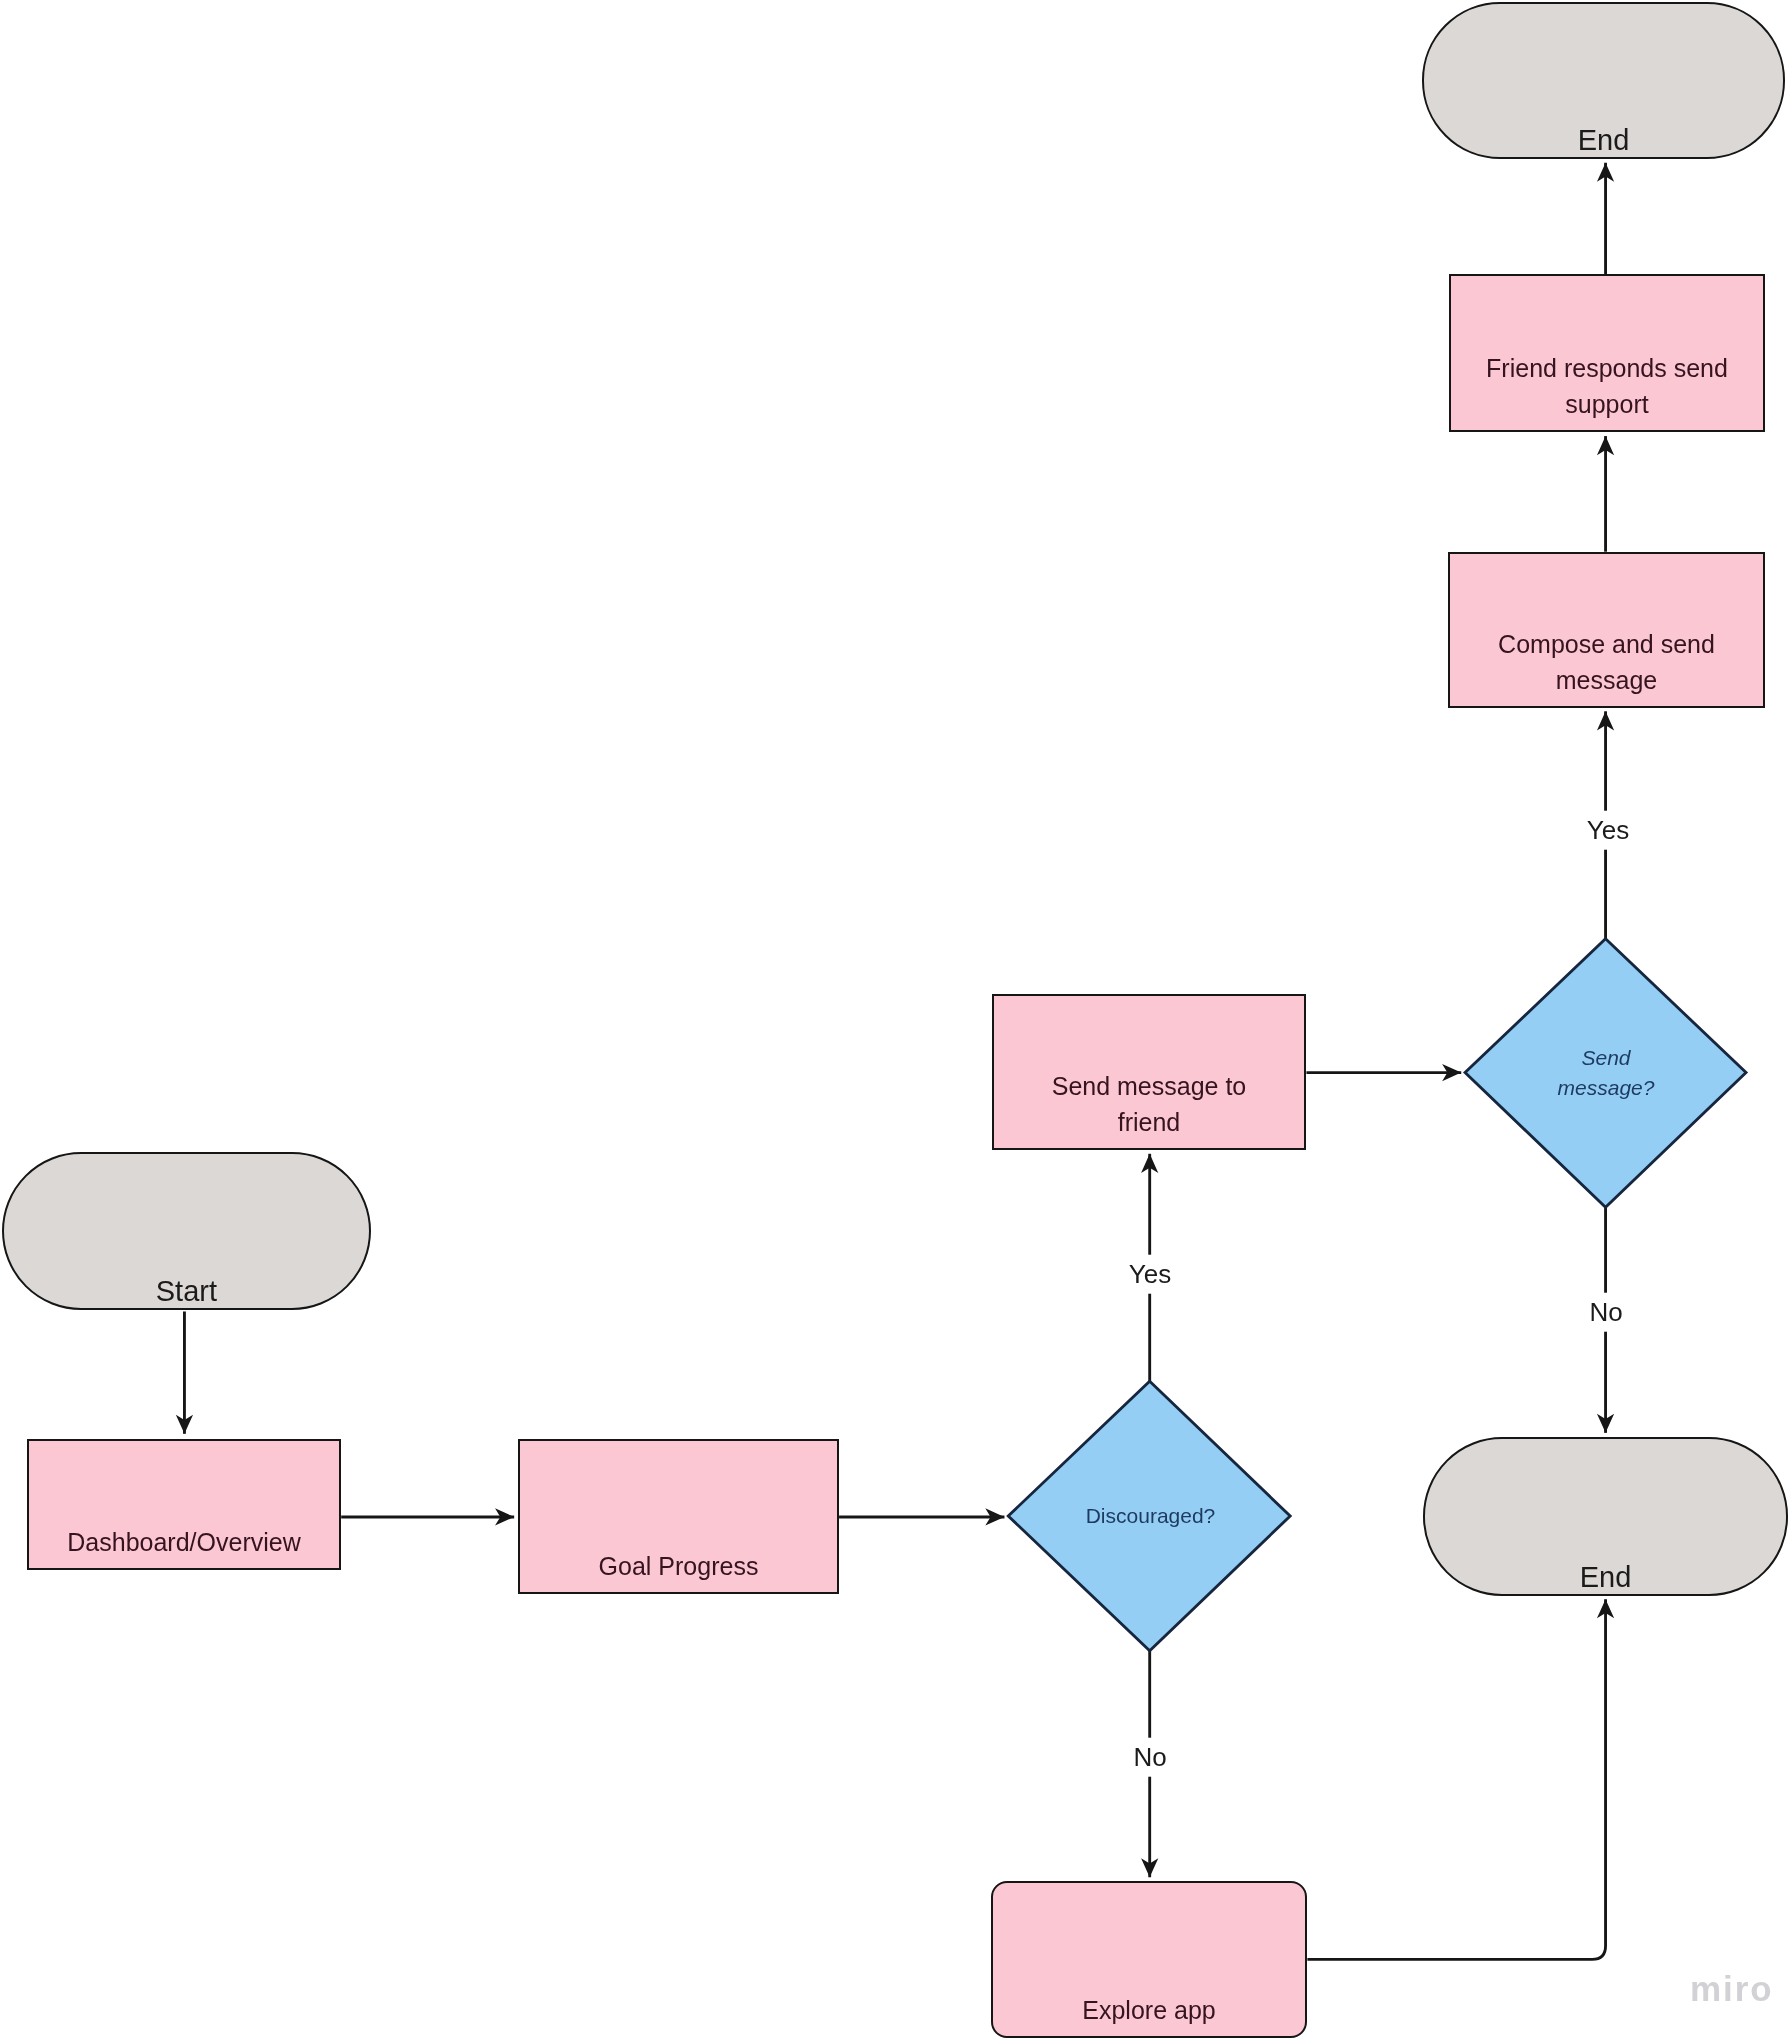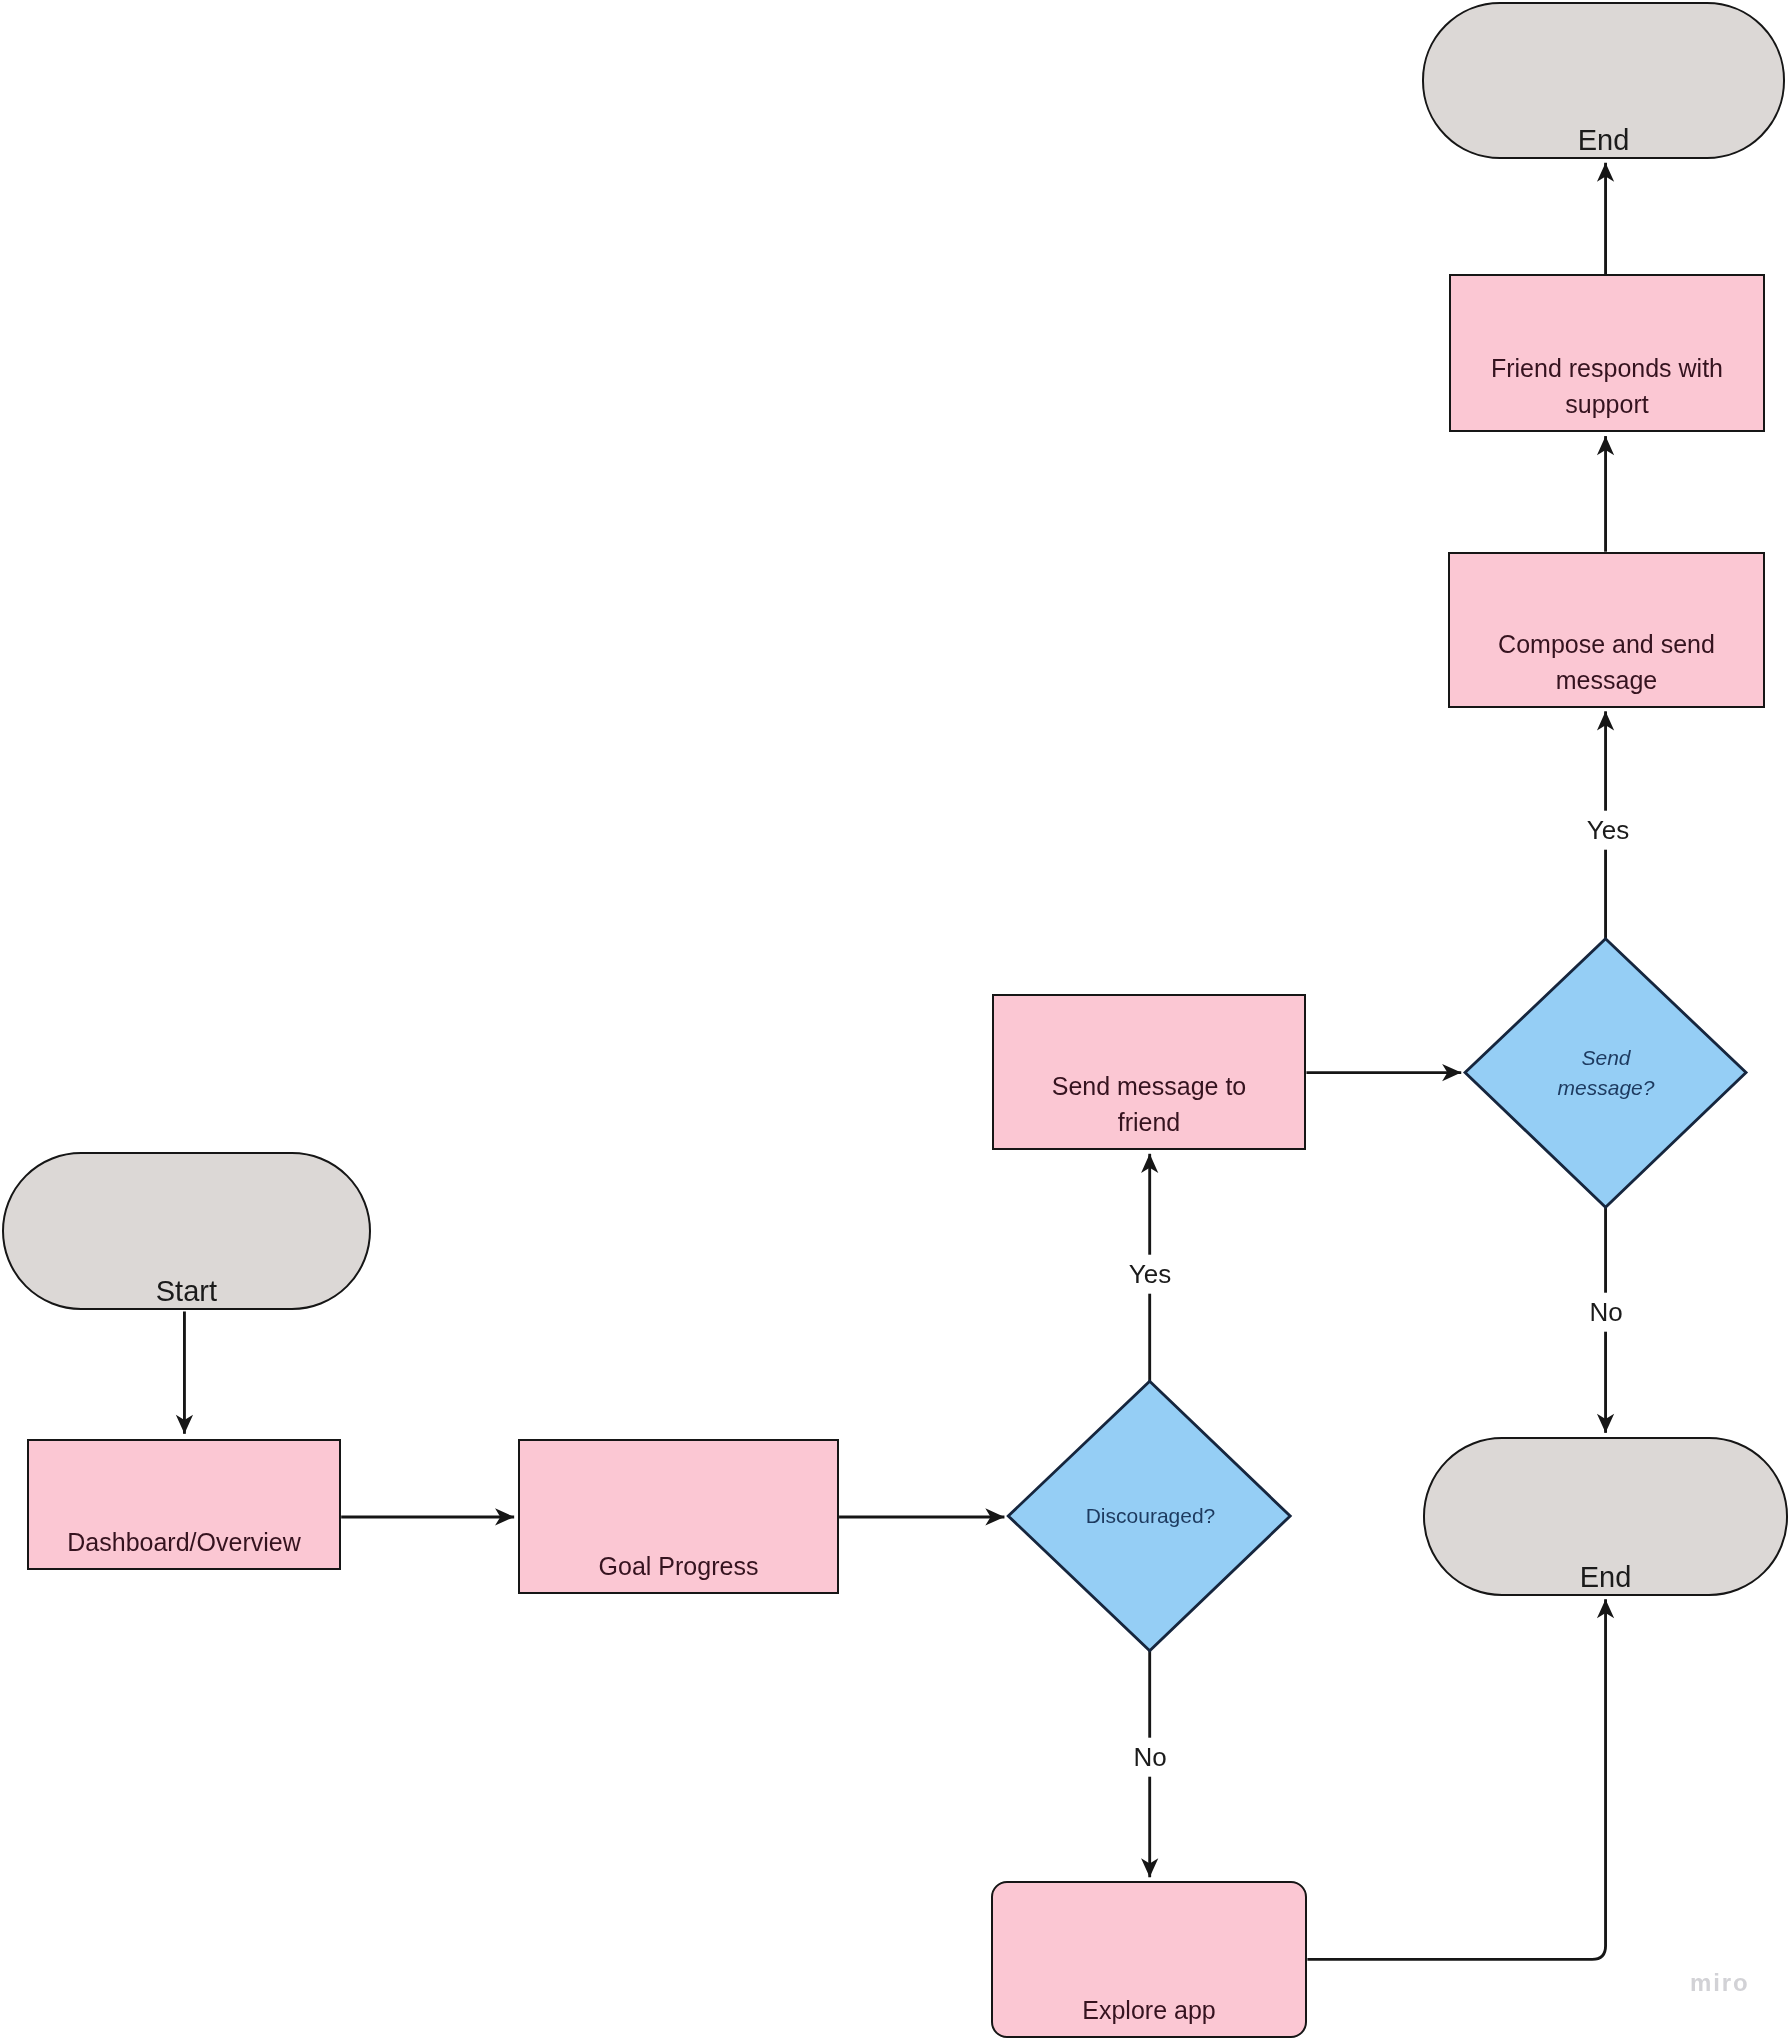--- a/index.html
+++ b/index.html
@@ -57,21 +57,21 @@
     background:#ffffff;
     color:var(--terminator-text);
     font-size:26px;
     padding:3.8px 8.6px;
     white-space:nowrap;
   }
   .watermark{
     position:absolute;z-index:5;
     left:1690px;top:1969px;
     color:var(--watermark);
-    font-size:24px;font-weight:600;letter-spacing:1.9px;
+    font-size:35px;font-weight:600;letter-spacing:1.9px;
   }
 </style>
 </head>
 <body>
 
 <div id="canvas">
 
   <svg id="edges" width="1790" height="2040" viewBox="0 0 1873 2134">
     <defs>
       <marker id="arrow" markerUnits="userSpaceOnUse" markerWidth="22" markerHeight="20" viewBox="0 0 22 20" refX="21" refY="10" orient="auto">
@@ -109,21 +109,21 @@
 
   <div class="node process" style="left:992px;top:994px;width:314px;height:156px;">
     <span>Send message to friend</span>
   </div>
 
   <div class="node process" style="left:1448px;top:552px;width:317px;height:156px;">
     <span>Compose and send message</span>
   </div>
 
   <div class="node process" style="left:1449px;top:274px;width:316px;height:158px;">
-    <span>Friend responds with support</span>
+    <span>Friend responds send support</span>
   </div>
 
   <div class="node process" style="left:991px;top:1881px;width:316px;height:157px;border-radius:16px;">
     <span>Explore app</span>
   </div>
 
   <div class="node terminator" style="left:1422px;top:1.9px;width:363px;height:157px;border-radius:78px;">
     <span>End</span>
   </div>
 

